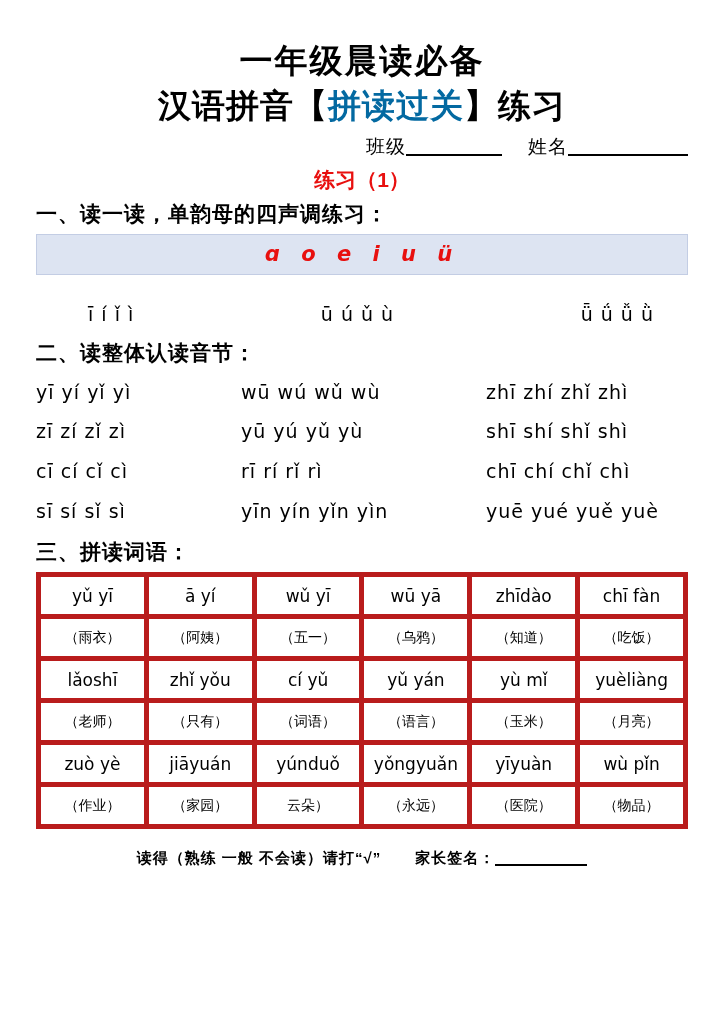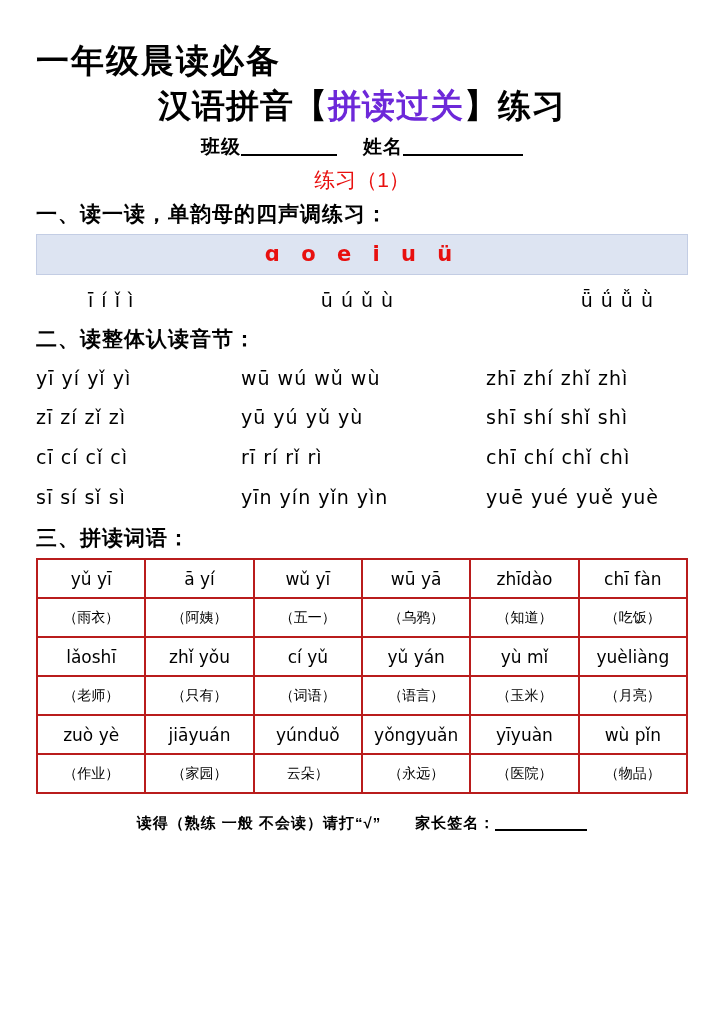--- a/index.html
+++ b/index.html
@@ -15,78 +15,79 @@
     overflow: hidden;
   }
   .page {
     position: relative;
     width: 724px;
     height: 1024px;
     box-sizing: border-box;
     padding: 34px 36px 10px 36px;
   }
   .title-1 {
-    text-align: left;
+    text-align: center;
     font-size: 33px;
     font-weight: bold;
     letter-spacing: 2px;
     line-height: 1.25;
     margin: 6px 0 4px 0;
   }
   .title-2 {
     text-align: center;
     font-size: 33px;
     font-weight: bold;
     letter-spacing: 1px;
     line-height: 1.25;
     margin: 0 0 6px 0;
   }
   .title-2 .red {
-    color: #6d28d9;
+    color: #0369a1;
     font-family: Liberation Serif, serif;
   }
   .name-line {
-    text-align: center;
+    text-align: right;
     font-size: 19px;
-    font-weight: bold;
+    font-weight: normal;
     letter-spacing: 1px;
     margin: 6px 0 4px 0;
   }
   .name-line .blank {
     display: inline-block;
     border-bottom: 2px solid #000;
     width: 96px;
     vertical-align: -3px;
   }
   .name-line .blank.long {
     width: 120px;
   }
   .name-line .gap {
     display: inline-block;
     width: 26px;
   }
   .exercise-no {
     text-align: center;
     color: #e8100f;
     font-size: 21px;
-    font-weight: normal;
+    font-weight: bold;
     margin: 6px 0 6px 0;
   }
   .section-head {
     font-size: 21px;
     font-weight: bold;
     letter-spacing: 1px;
     margin: 6px 0 6px 0;
   }
   .vowel-band {
     background: #dde4f2;
     border: 1px solid #c3cde4;
     text-align: center;
     padding: 7px 0 8px 0;
-    margin: 2px 0 6px 0;
+    margin: 2px 0 20px 0;
+    font-style: italic;
   }
   .vowel-band span {
     color: #e8100f;
     font-size: 21px;
     font-weight: bold;
     letter-spacing: 7px;
     font-family: "DejaVu Sans", sans-serif;
   }
   .tone-rows {
     margin: 2px 0 4px 0;
@@ -116,21 +117,21 @@
   .syl-row .c1 { flex: 0 0 205px; }
   .syl-row .c2 { flex: 0 0 245px; }
   .syl-row .c3 { flex: 1 1 auto; }
   table.words {
     border-collapse: collapse;
     width: 100%;
     table-layout: fixed;
     margin-top: 4px;
   }
   table.words td {
-    border: 2px solid #b91c1c;
+    border: 5px solid #b91c1c;
     text-align: center;
     font-family: "DejaVu Sans", sans-serif;
     font-size: 17px;
     height: 35px;
     padding: 1px 2px;
     white-space: nowrap;
   }
   table.words tr.hanzi td {
     font-family: "Liberation Sans", sans-serif;
     font-size: 14px;

